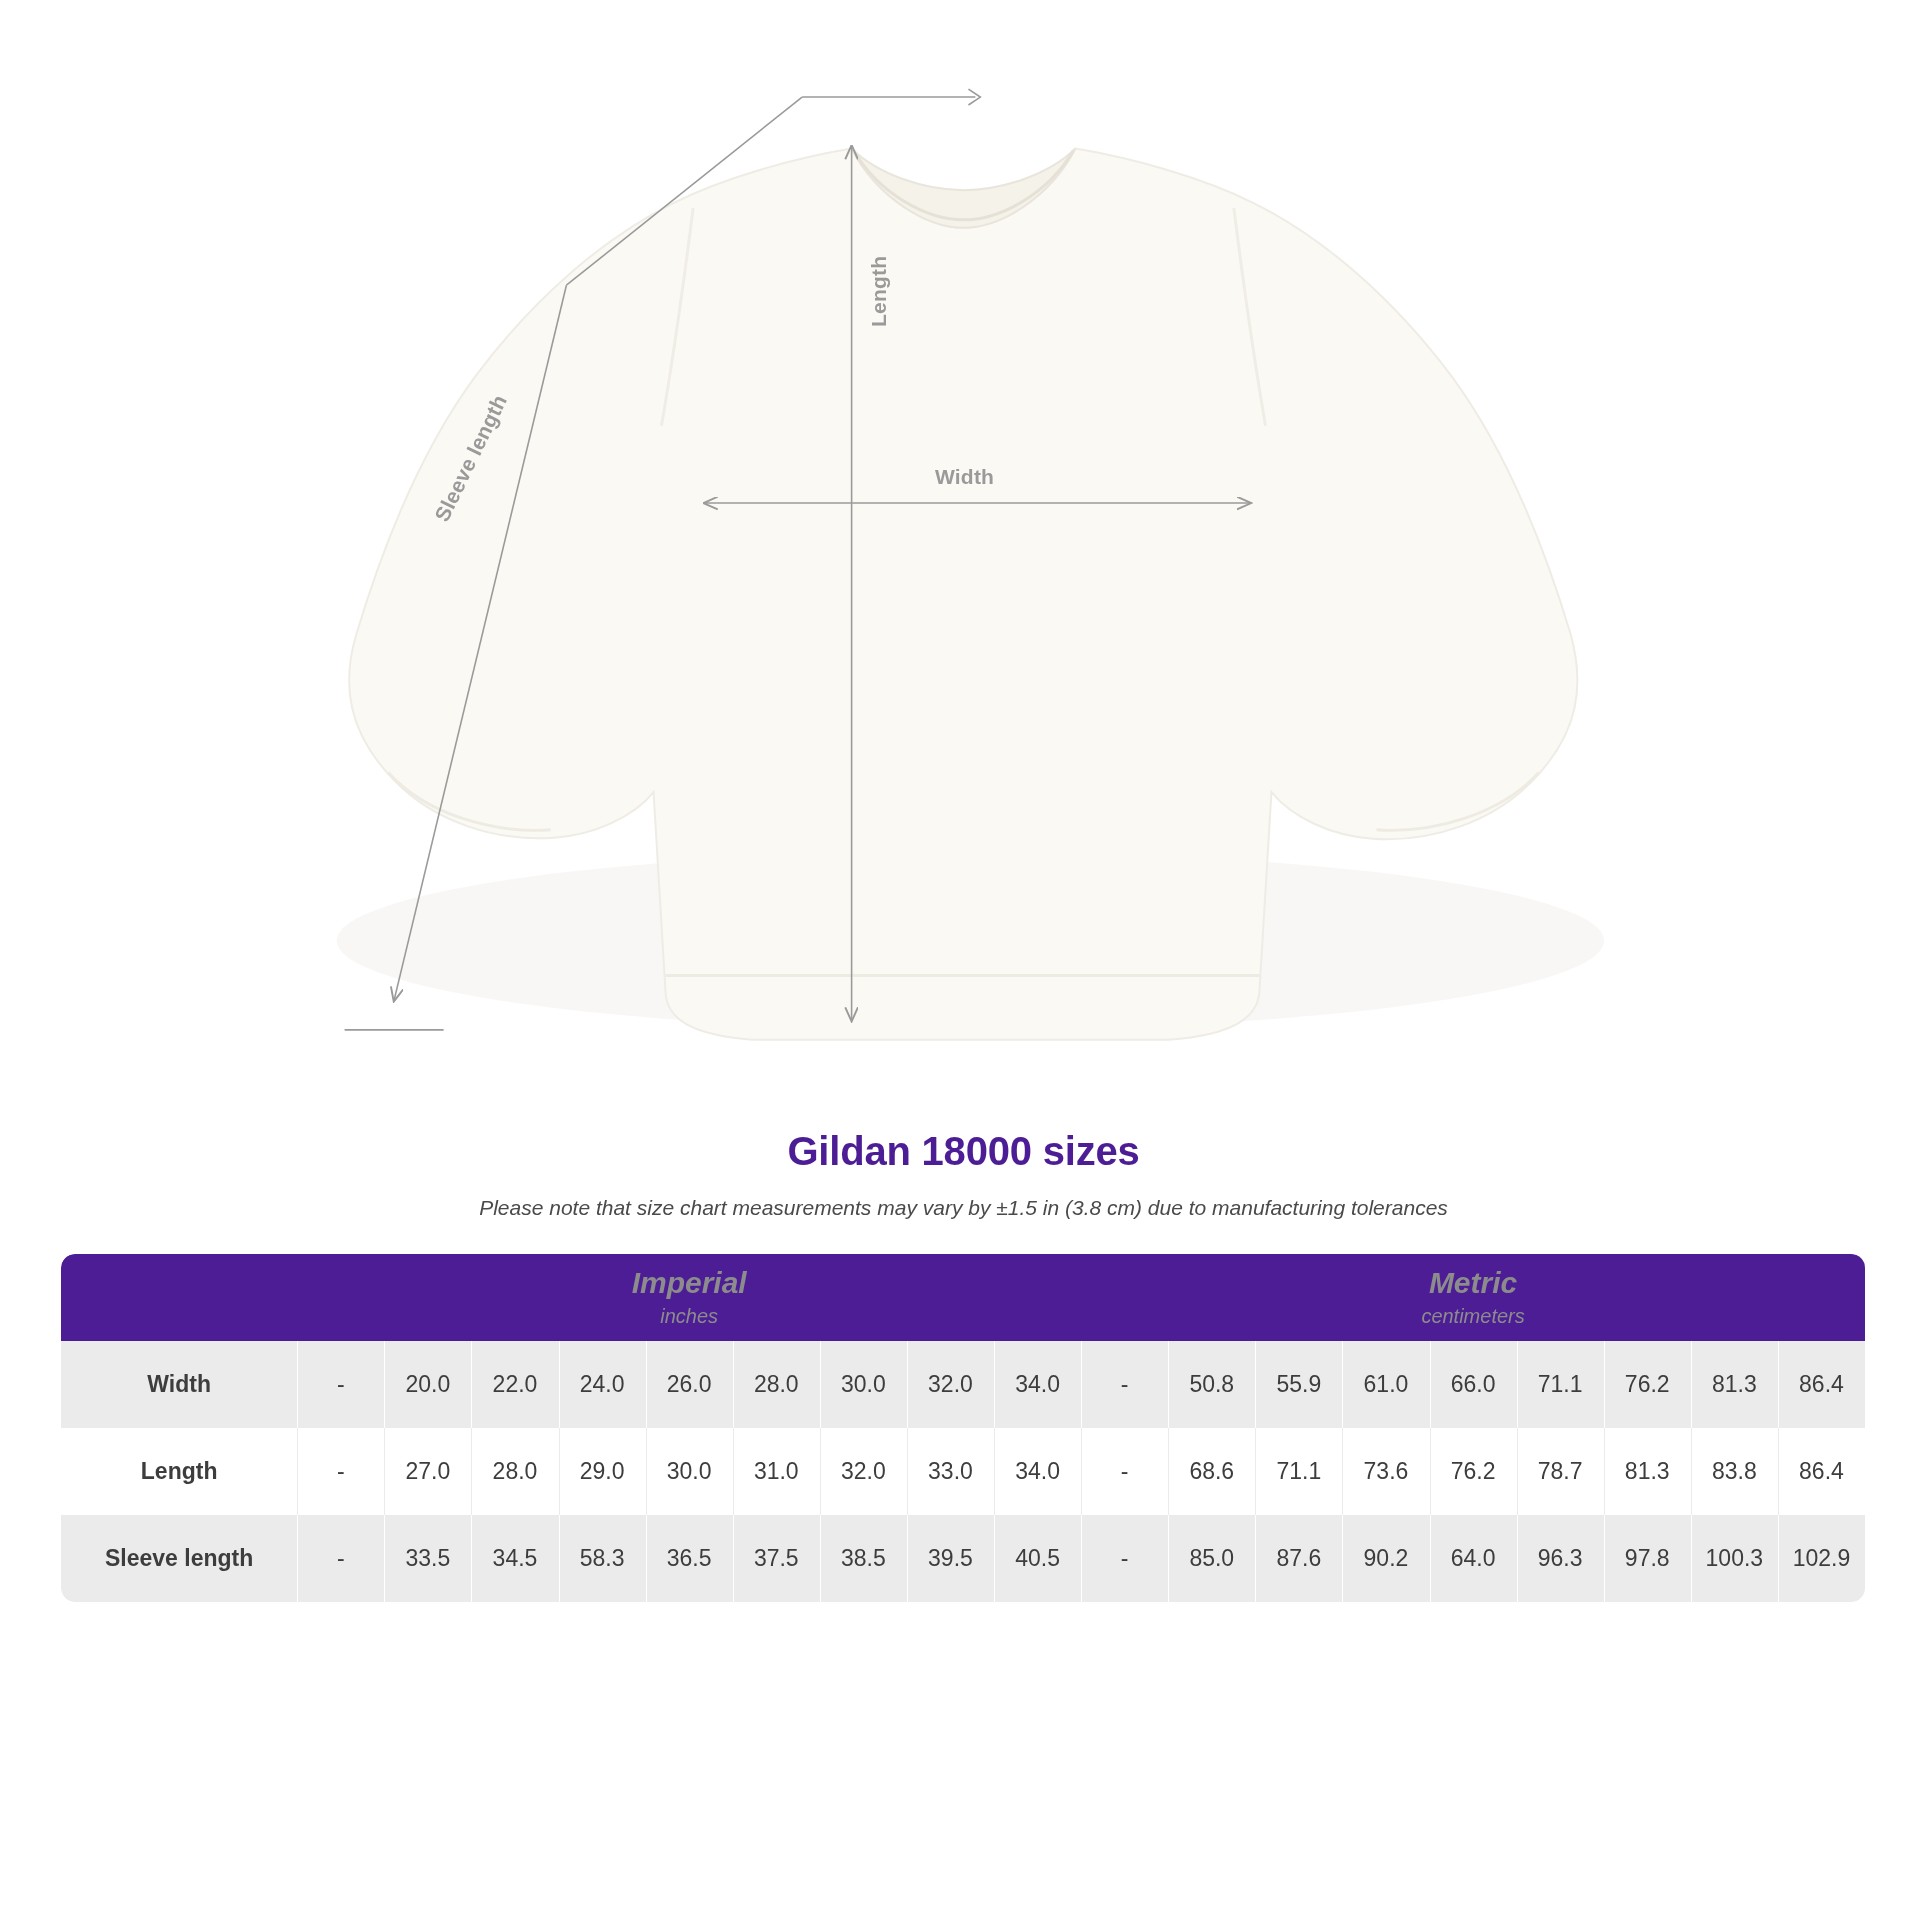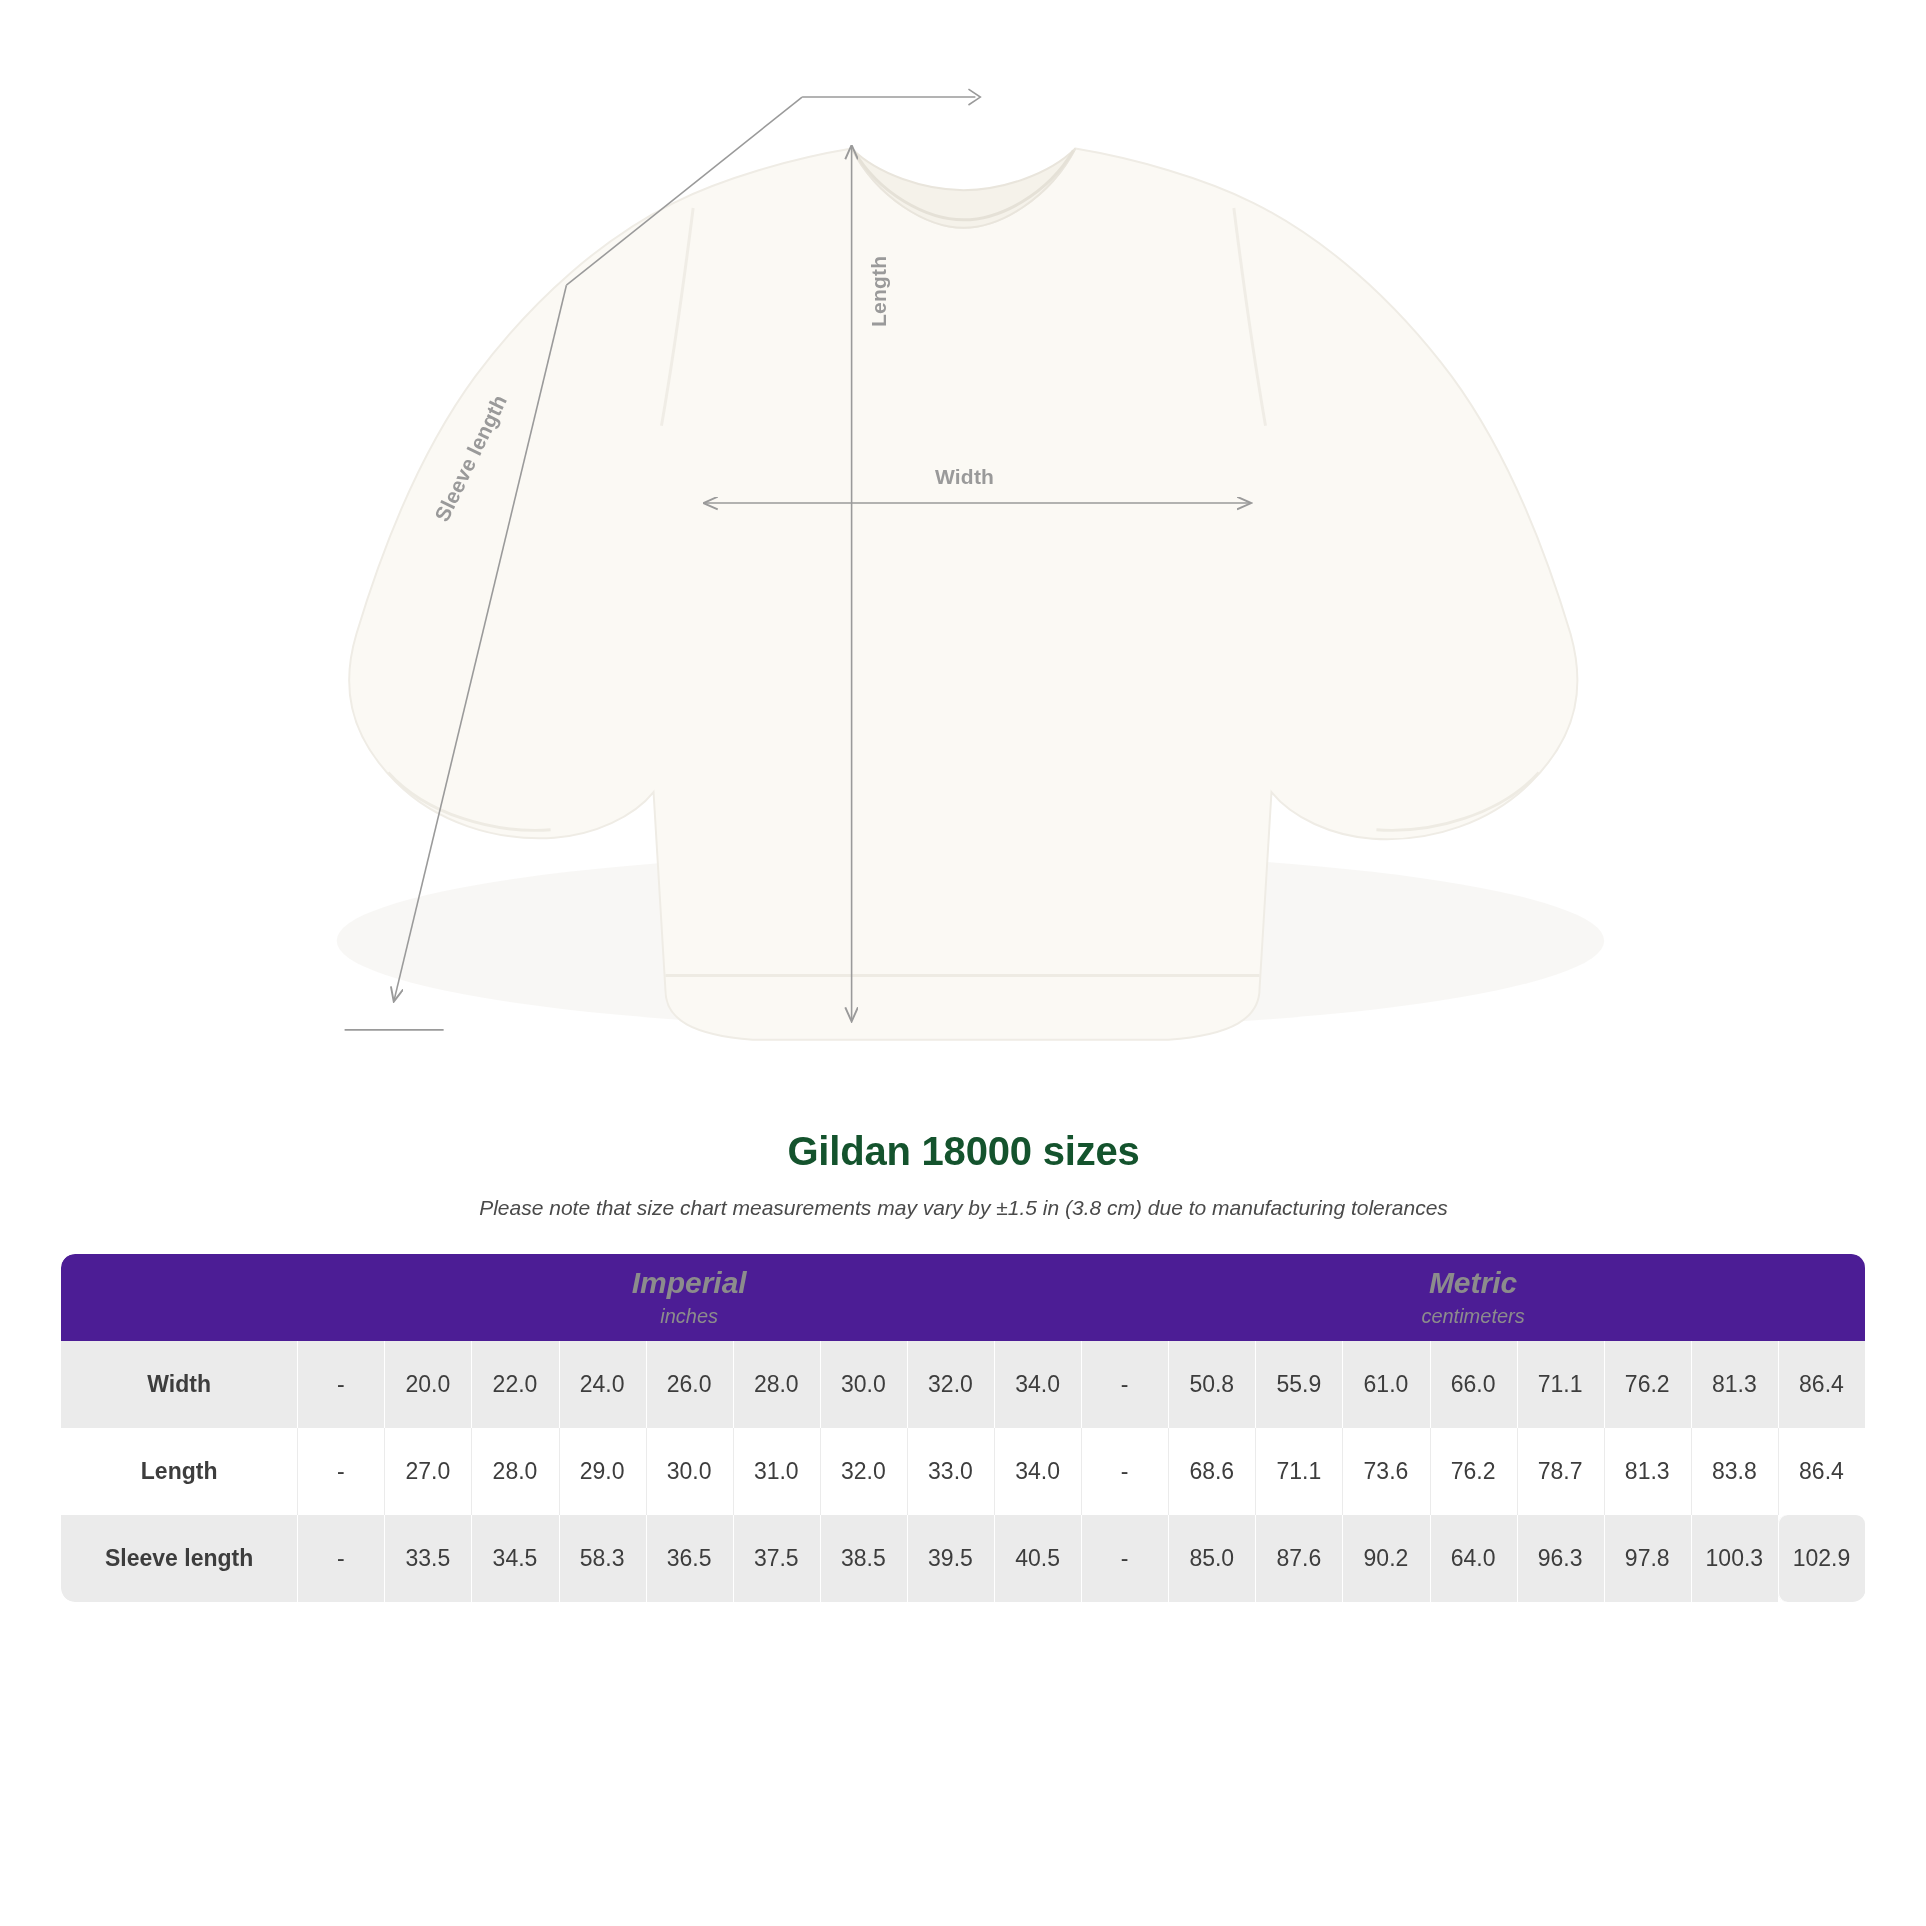--- a/index.html
+++ b/index.html
@@ -53,21 +53,21 @@
   }
 
   
   .title-block {
     text-align: center;
     margin-top: 10px;
   }
   .chart-title {
     font-size: 40px;
     font-weight: bold;
-    color: #14532d;
+    color: #4c1d95;
     margin: 0;
     letter-spacing: -0.2px;
   }
   .chart-note {
     font-size: 21px;
     font-style: italic;
     color: #4a4a4a;
     margin-top: 22px;
   }
 
@@ -121,21 +121,21 @@
   .rowlabel {
     font-weight: bold;
     color: #4a4a4a;
     font-size: 24px;
   }
   .cellsep { box-shadow: inset 1px 0 0 #ffffff; }
   .row-plain .cellsep { box-shadow: inset 1px 0 0 #ebebeb; }
   .corner-tl { border-top-left-radius: 14px; }
   .corner-tr { border-top-right-radius: 14px; }
   .corner-bl { border-bottom-left-radius: 14px; }
-  .corner-br { border-bottom-right-radius: 14px; border-radius: 9px; }
+  .corner-br { border-bottom-right-radius: 14px; }
 </style>
 </head>
 <body>
 
 <div class="page">
 
   <div class="illustration">
     <svg class="garment-svg" width="1927" height="1119" viewBox="0 0 1946 1130">
       <defs>
         <marker id="arrowEnd" markerWidth="10" markerHeight="10" refX="8" refY="4" orient="auto">

